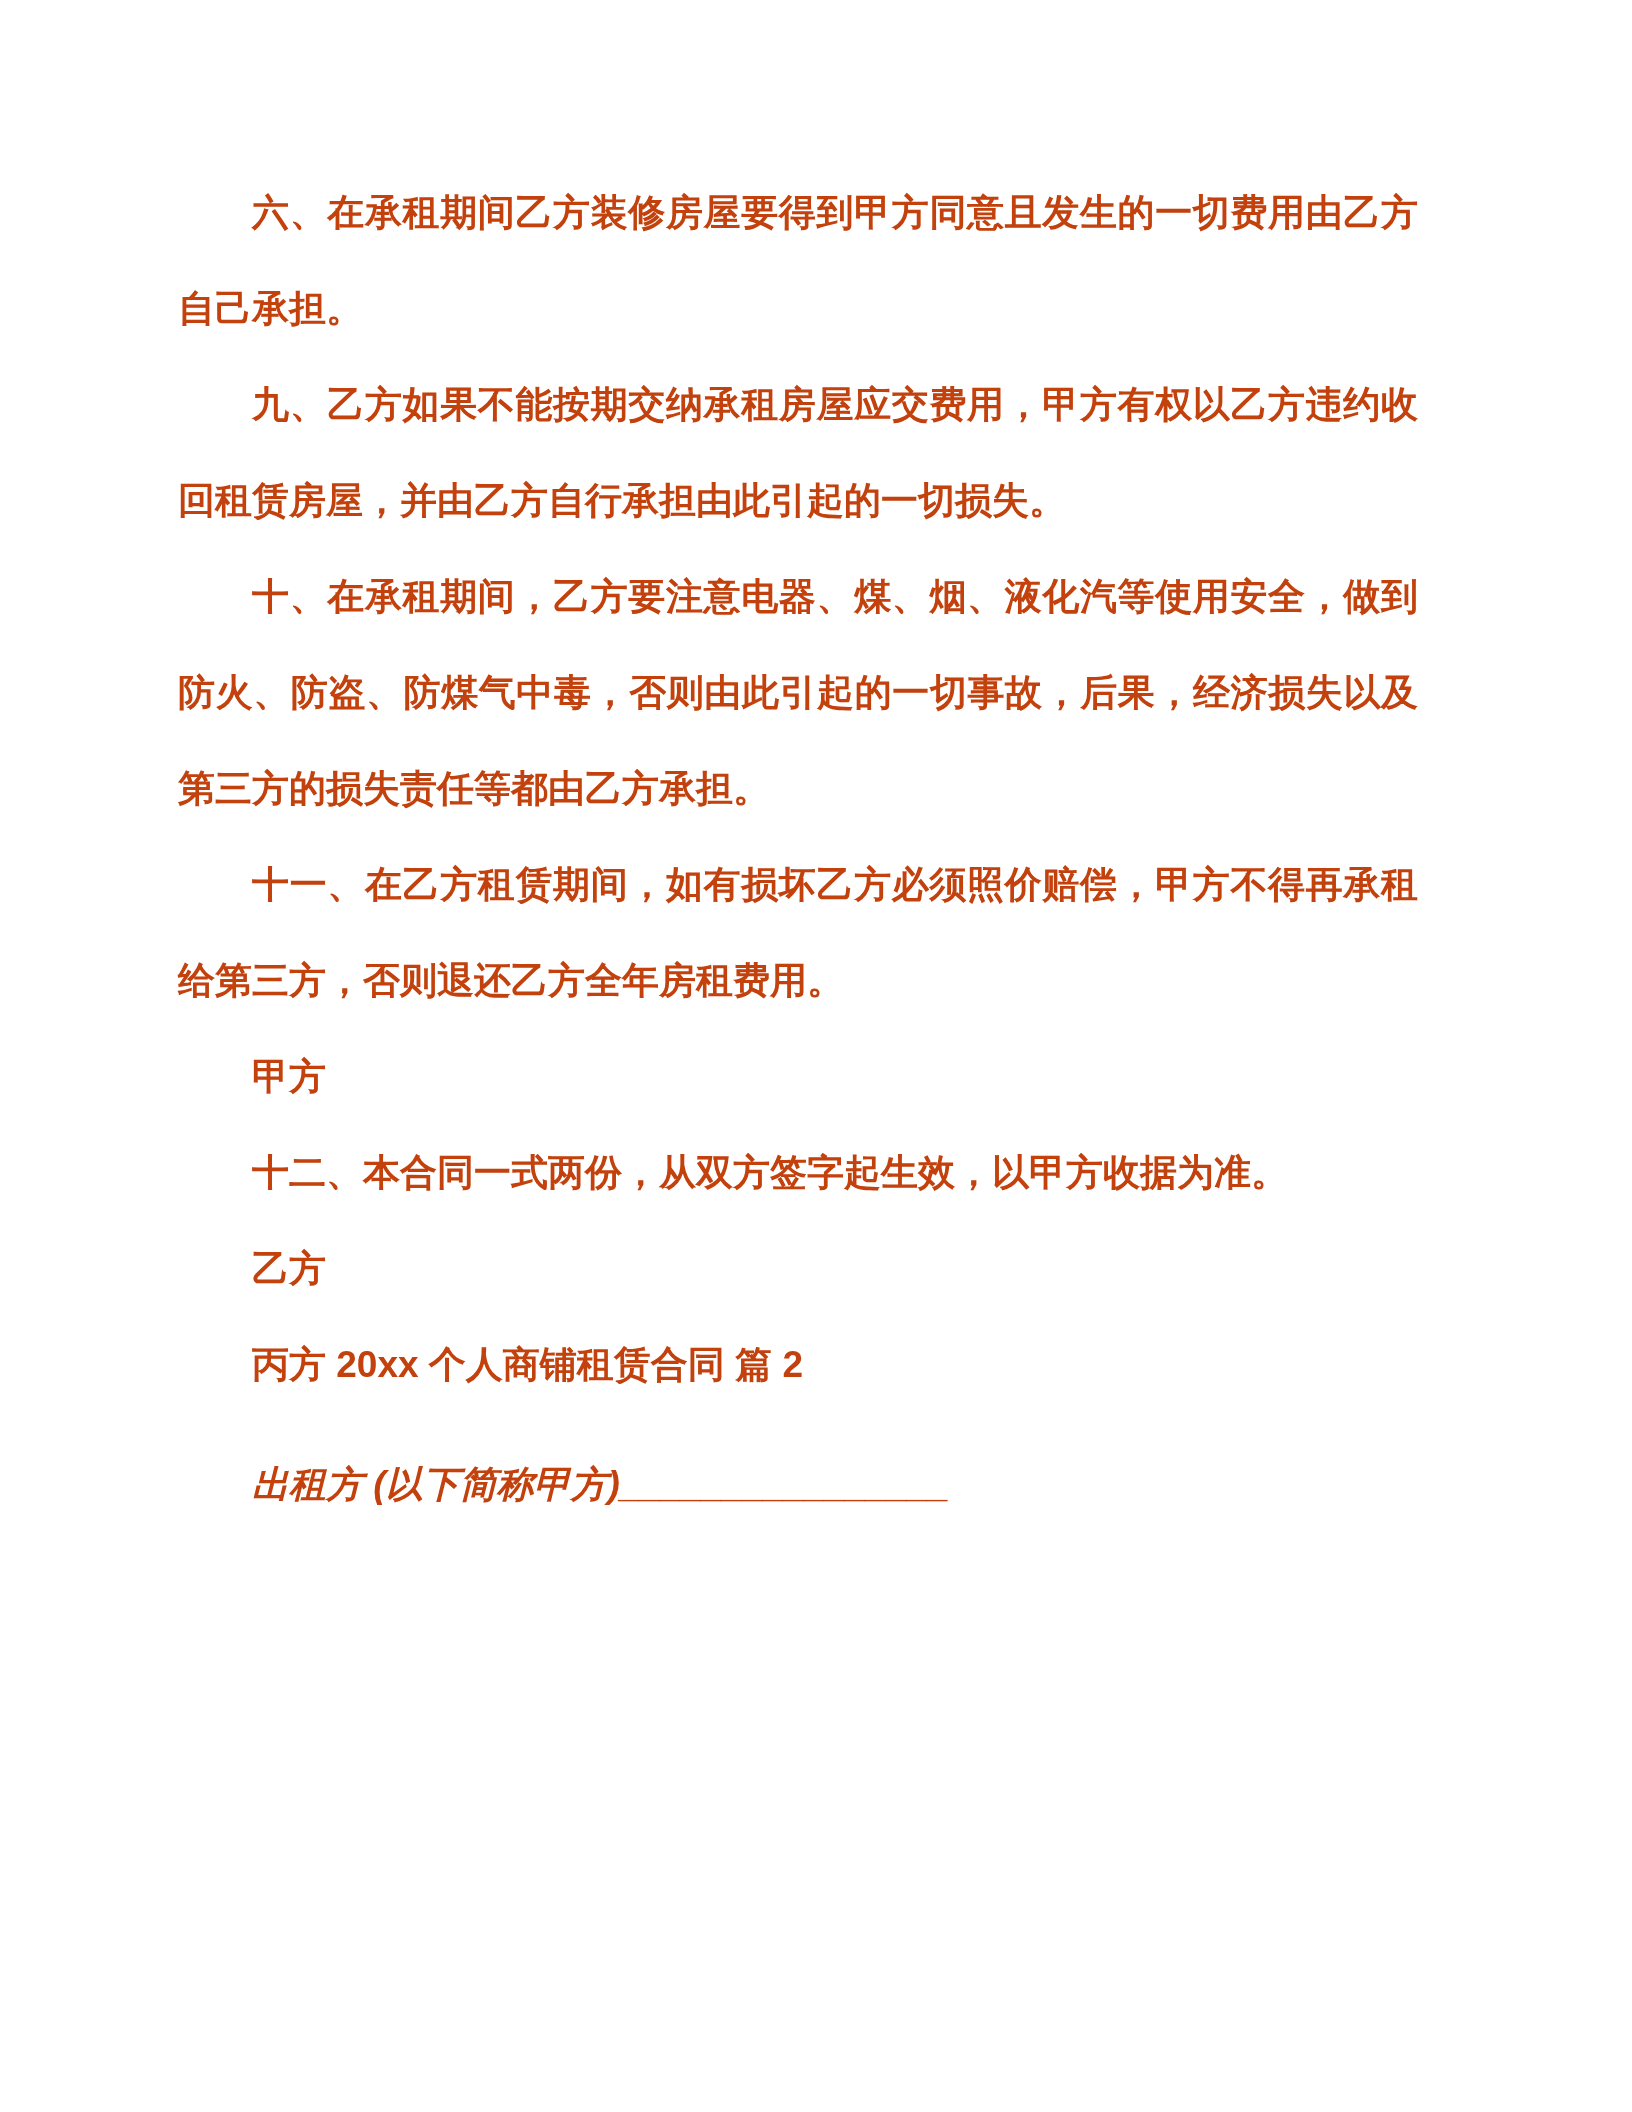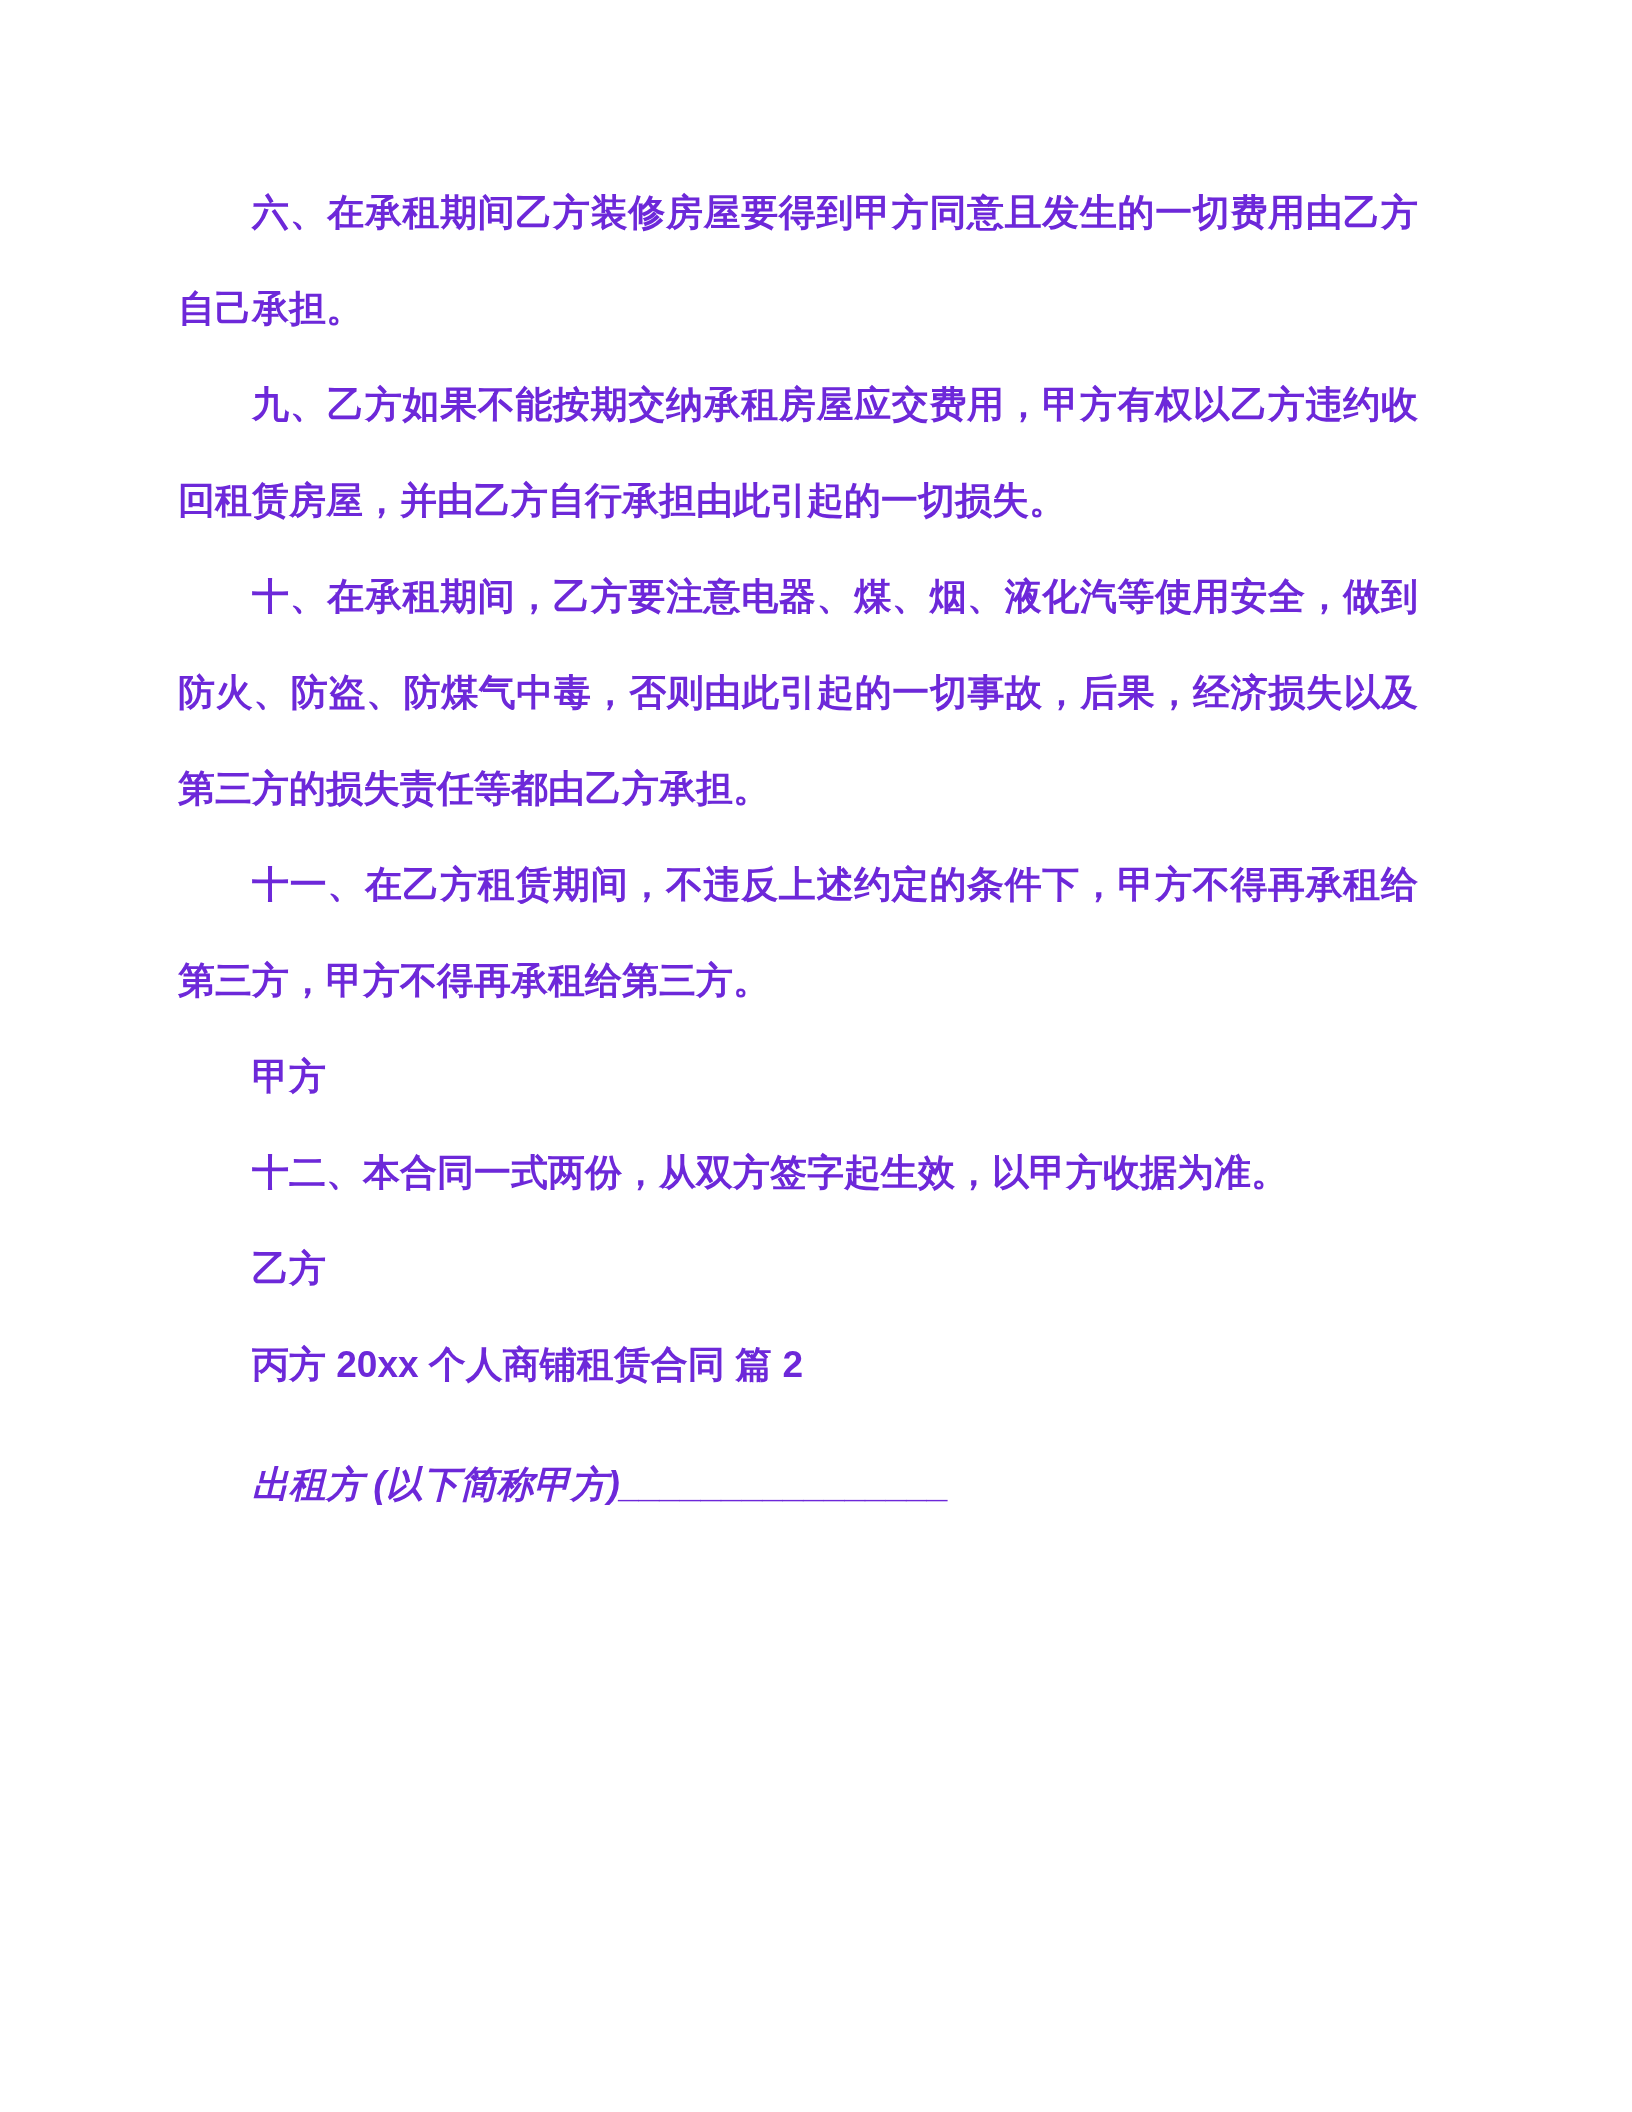--- a/index.html
+++ b/index.html
@@ -15,36 +15,36 @@
     box-sizing: border-box;
     padding: 165px 214px 0 178px;
     overflow: hidden;
   }
   .para {
     margin: 0;
     font-family: "Liberation Sans", sans-serif;
     font-size: 37px;
     line-height: 96px;
     font-weight: 700;
-    color: #6d28d9;
+    color: #c2410c;
     text-align: justify;
     text-indent: 74px;
     letter-spacing: 0;
   }
   .para.gap-before {
     margin-top: 24px;
     font-style: italic;
   }
 </style>
 </head>
 <body>
 
 <div class="page">
   <p class="para">六、在承租期间乙方装修房屋要得到甲方同意且发生的一切费用由乙方自己承担。</p>
   <p class="para">九、乙方如果不能按期交纳承租房屋应交费用，甲方有权以乙方违约收回租赁房屋，并由乙方自行承担由此引起的一切损失。</p>
   <p class="para">十、在承租期间，乙方要注意电器、煤、烟、液化汽等使用安全，做到防火、防盗、防煤气中毒，否则由此引起的一切事故，后果，经济损失以及第三方的损失责任等都由乙方承担。</p>
-  <p class="para">十一、在乙方租赁期间，不违反上述约定的条件下，甲方不得再承租给第三方，甲方不得再承租给第三方。</p>
+  <p class="para">十一、在乙方租赁期间，如有损坏乙方必须照价赔偿，甲方不得再承租给第三方，否则退还乙方全年房租费用。</p>
   <p class="para">甲方</p>
   <p class="para">十二、本合同一式两份，从双方签字起生效，以甲方收据为准。</p>
   <p class="para">乙方</p>
   <p class="para">丙方 20xx 个人商铺租赁合同 篇 2</p>
   <p class="para gap-before">出租方 (以下简称甲方)________________</p>
 </div>
 
 </body></html>

